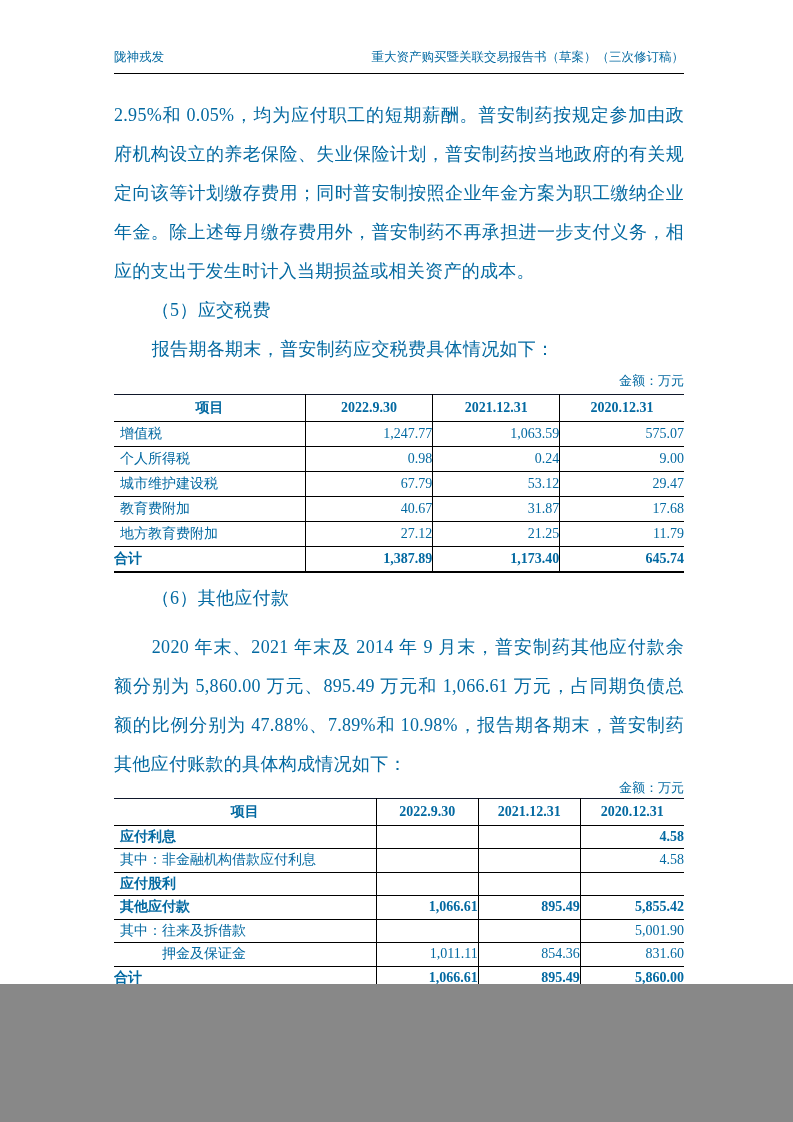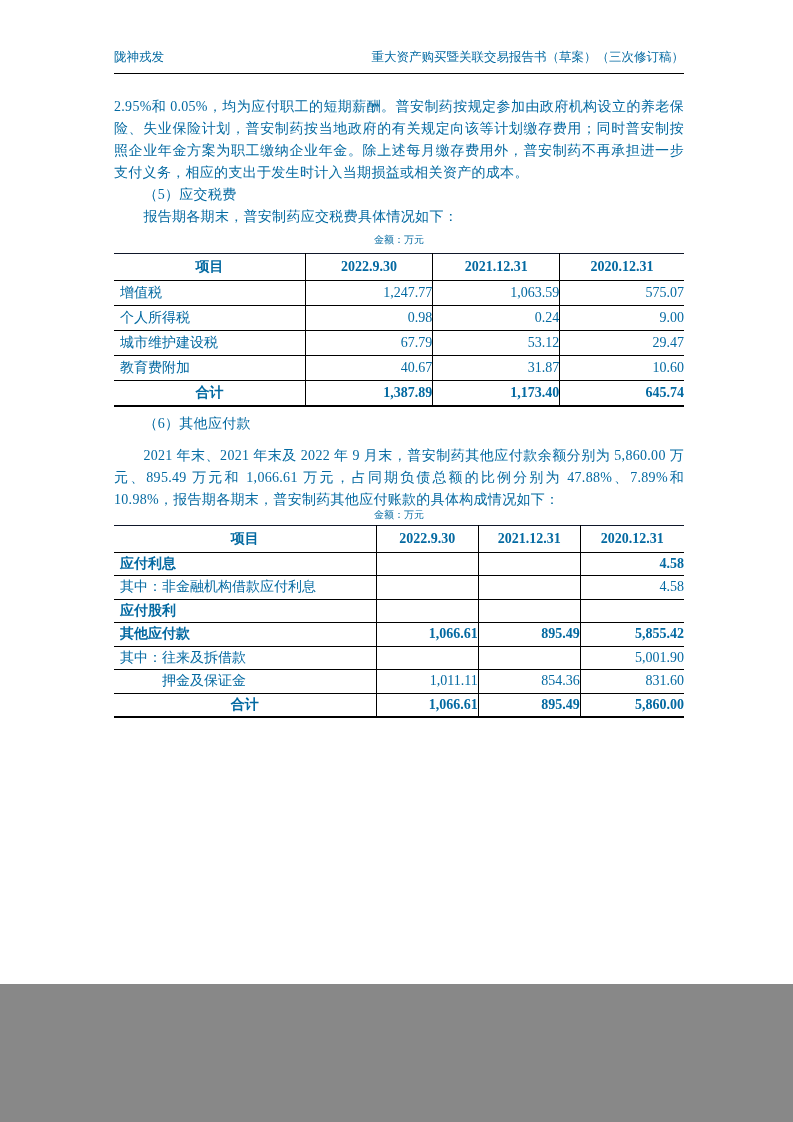--- a/index.html
+++ b/index.html
@@ -17,31 +17,31 @@
   .page-header {
     position:absolute; top:49px; left:114px; right:109px;
     display:flex; justify-content:space-between; align-items:flex-end;
     font-size:12.5px;
     padding-bottom:7px;
     border-bottom:1.6px solid #000;
   }
   
   .content { position:absolute; left:114px; top:96px; width:570px; }
   .para {
-    font-size:14px; line-height:22px;
+    font-size:18px; line-height:39px;
     text-align:justify;
     letter-spacing:0.3px;
   }
   .first-indent { text-indent:2.1em; }
   .heading { text-align:left; padding-left:2.1em; }
   .h6 { margin-top:6px; }
   .p6 { margin-top:10px; }
   .unit {
-    font-size:10px; height:25px; line-height:23px;
-    text-align:center;
+    font-size:13px; height:25px; line-height:23px;
+    text-align:right;
   }
   .u2 { margin-top:-8px; height:22px; }
   
   .doc-table {
     width:100%; border-collapse:collapse; table-layout:fixed;
     border-top:1px solid #0f172a;
     border-bottom:2.5px solid #000;
     font-size:14px;
   }
   .doc-table th, .doc-table td {
@@ -54,21 +54,21 @@
   .doc-table tr:last-child td { border-bottom:none; }
   .doc-table thead th {
     font-weight:bold; text-align:center; height:27px;
     border-bottom:1.8px solid #000;
   }
   .t1 tbody td { height:25px; }
   .t2 tbody td { height:23.5px; }
   .lbl { text-align:left; padding-left:6px; }
   .lbl-indent { text-align:left; padding-left:48px; }
   .num { text-align:right; }
-  .ctr { text-align:center; }
+  .ctr { }
   .r-bold td { font-weight:bold; }
   .total td { font-weight:bold; }
   
   .page-footer {
     position:absolute; top:1023px; right:120px;
     font-size:12.5px; font-weight:bold;
   }
 </style>
 </head>
 <body>
@@ -119,33 +119,39 @@
         <tr>
           <td class="lbl">城市维护建设税</td>
           <td class="num">67.79</td>
           <td class="num">53.12</td>
           <td class="num">29.47</td>
         </tr>
         <tr>
           <td class="lbl">教育费附加</td>
           <td class="num">40.67</td>
           <td class="num">31.87</td>
-          <td class="num">10.60</td>
+          <td class="num">17.68</td>
+        </tr>
+        <tr>
+          <td class="lbl">地方教育费附加</td>
+          <td class="num">27.12</td>
+          <td class="num">21.25</td>
+          <td class="num">11.79</td>
         </tr>
         <tr class="total">
           <td class="ctr">合计</td>
           <td class="num">1,387.89</td>
           <td class="num">1,173.40</td>
           <td class="num">645.74</td>
         </tr>
       </tbody>
     </table>
 
     <p class="para heading h6">（6）其他应付款</p>
-    <p class="para first-indent p6">2021 年末、2021 年末及 2022 年 9 月末，普安制药其他应付款余额分别为 5,860.00 万元、895.49 万元和 1,066.61 万元，占同期负债总额的比例分别为 47.88%、7.89%和 10.98%，报告期各期末，普安制药其他应付账款的具体构成情况如下：</p>
+    <p class="para first-indent p6">2020 年末、2021 年末及 2014 年 9 月末，普安制药其他应付款余额分别为 5,860.00 万元、895.49 万元和 1,066.61 万元，占同期负债总额的比例分别为 47.88%、7.89%和 10.98%，报告期各期末，普安制药其他应付账款的具体构成情况如下：</p>
     <div class="unit u2">金额：万元</div>
 
     <table class="doc-table t2">
       <colgroup>
         <col style="width:46%">
           <col style="width:17.9%">
           <col style="width:17.9%">
           <col style="width:18.2%">
       </colgroup>
       <thead>

